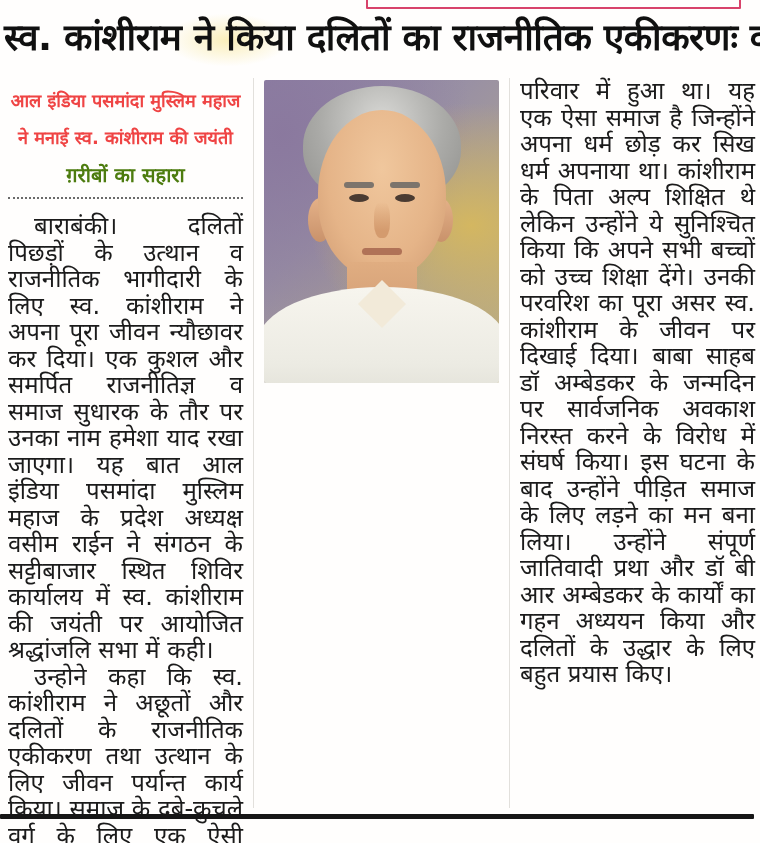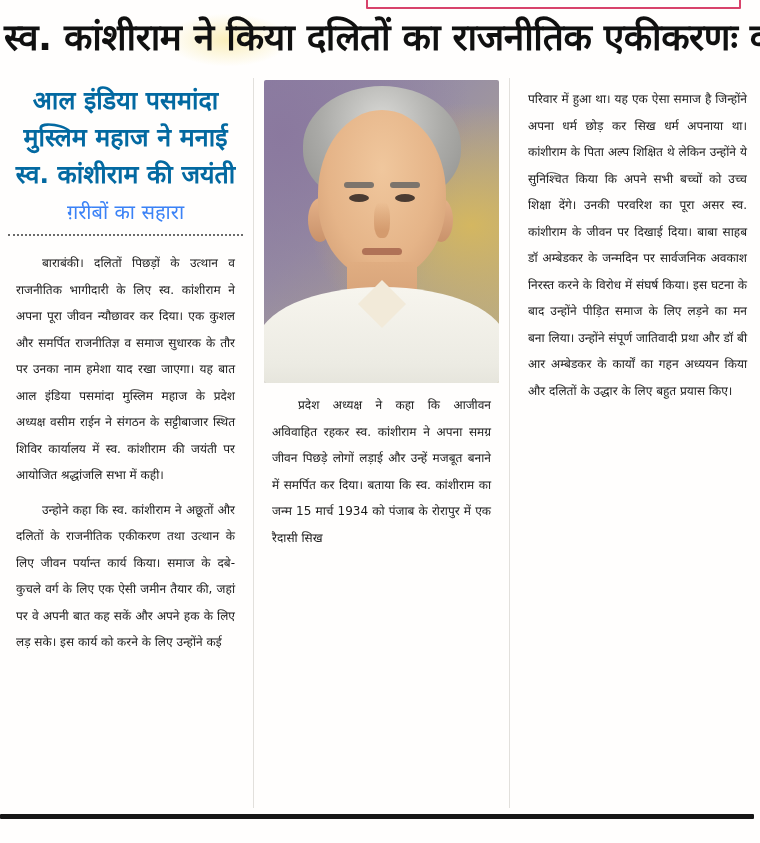--- a/index.html
+++ b/index.html
@@ -33,34 +33,34 @@
     position:absolute;left:8px;top:78px;width:747px;height:730px;
     display:flex;
   }
   .col{flex:1 1 0;min-width:0;padding:0 10px;}
   .col.first{padding-left:0;}
   .col.last{padding-right:0;}
   .col.mid,.col.last{border-left:1px solid #e2e0dc;}
   
   .subheadline{
     margin:4px 0 4px 0;
-    font-size:25px;line-height:37px;font-weight:600;
-    text-align:center;color:#0369a1;
+    font-size:18px;line-height:37px;font-weight:600;
+    text-align:center;color:#ef4444;
   }
   .byline{
     margin:6px 0 0 0;
-    font-size:20px;line-height:26px;font-weight:normal;
-    text-align:center;color:#3b82f6;
+    font-size:20px;line-height:26px;font-weight:bold;
+    text-align:center;color:#4d7c0f;
   }
   .dotted-divider{
     margin-top:9px;border:0;border-bottom:2px dotted #6a6a6a;height:0;
   }
   
   .para{
-    margin:8px;font-size:12px;line-height:26.5px;
+    margin:0;font-size:24px;line-height:26.5px;
     text-align:justify;text-justify:inter-word;color:#1b1b1b;
   }
   .para.indent{text-indent:26px;}
   .left-body{margin-top:14px;}
   
   .photo{
     position:relative;width:100%;height:303px;margin:2px 0 9px 0;
     overflow:hidden;border-radius:2px;
     background:
       radial-gradient(ellipse at 88% 48%, rgba(214,184,94,0.95) 0%, rgba(214,184,94,0) 55%),
@@ -144,21 +144,20 @@
           <div class="p-brow-r"></div>
           <div class="p-eye-l"></div>
           <div class="p-eye-r"></div>
           <div class="p-nose"></div>
           <div class="p-mouth"></div>
         </div>
         <div class="p-neck"></div>
         <div class="p-shirt"></div>
         <div class="p-collar"></div>
       </div>
-      <p class="para indent">प्रदेश अध्यक्ष ने कहा कि आजीवन अविवाहित रहकर स्व. कांशीराम ने अपना समग्र जीवन पिछड़े लोगों लड़ाई और उन्हें मजबूत बनाने में समर्पित कर दिया। बताया कि स्व. कांशीराम का जन्म 15 मार्च 1934 को पंजाब के रोरापुर में एक रैदासी सिख</p>
     </div>
 
     <div class="col last">
       <p class="para">परिवार में हुआ था। यह एक ऐसा समाज है जिन्होंने अपना धर्म छोड़ कर सिख धर्म अपनाया था। कांशीराम के पिता अल्प शिक्षित थे लेकिन उन्होंने ये सुनिश्चित किया कि अपने सभी बच्चों को उच्च शिक्षा देंगे। उनकी परवरिश का पूरा असर स्व. कांशीराम के जीवन पर दिखाई दिया। बाबा साहब डॉ अम्बेडकर के जन्मदिन पर सार्वजनिक अवकाश निरस्त करने के विरोध में संघर्ष किया। इस घटना के बाद उन्होंने पीड़ित समाज के लिए लड़ने का मन बना लिया। उन्होंने संपूर्ण जातिवादी प्रथा और डॉ बी आर अम्बेडकर के कार्यों का गहन अध्ययन किया और दलितों के उद्धार के लिए बहुत प्रयास किए।</p>
     </div>
 
   </div>
 
   <div class="bottom-rule"></div>
 

